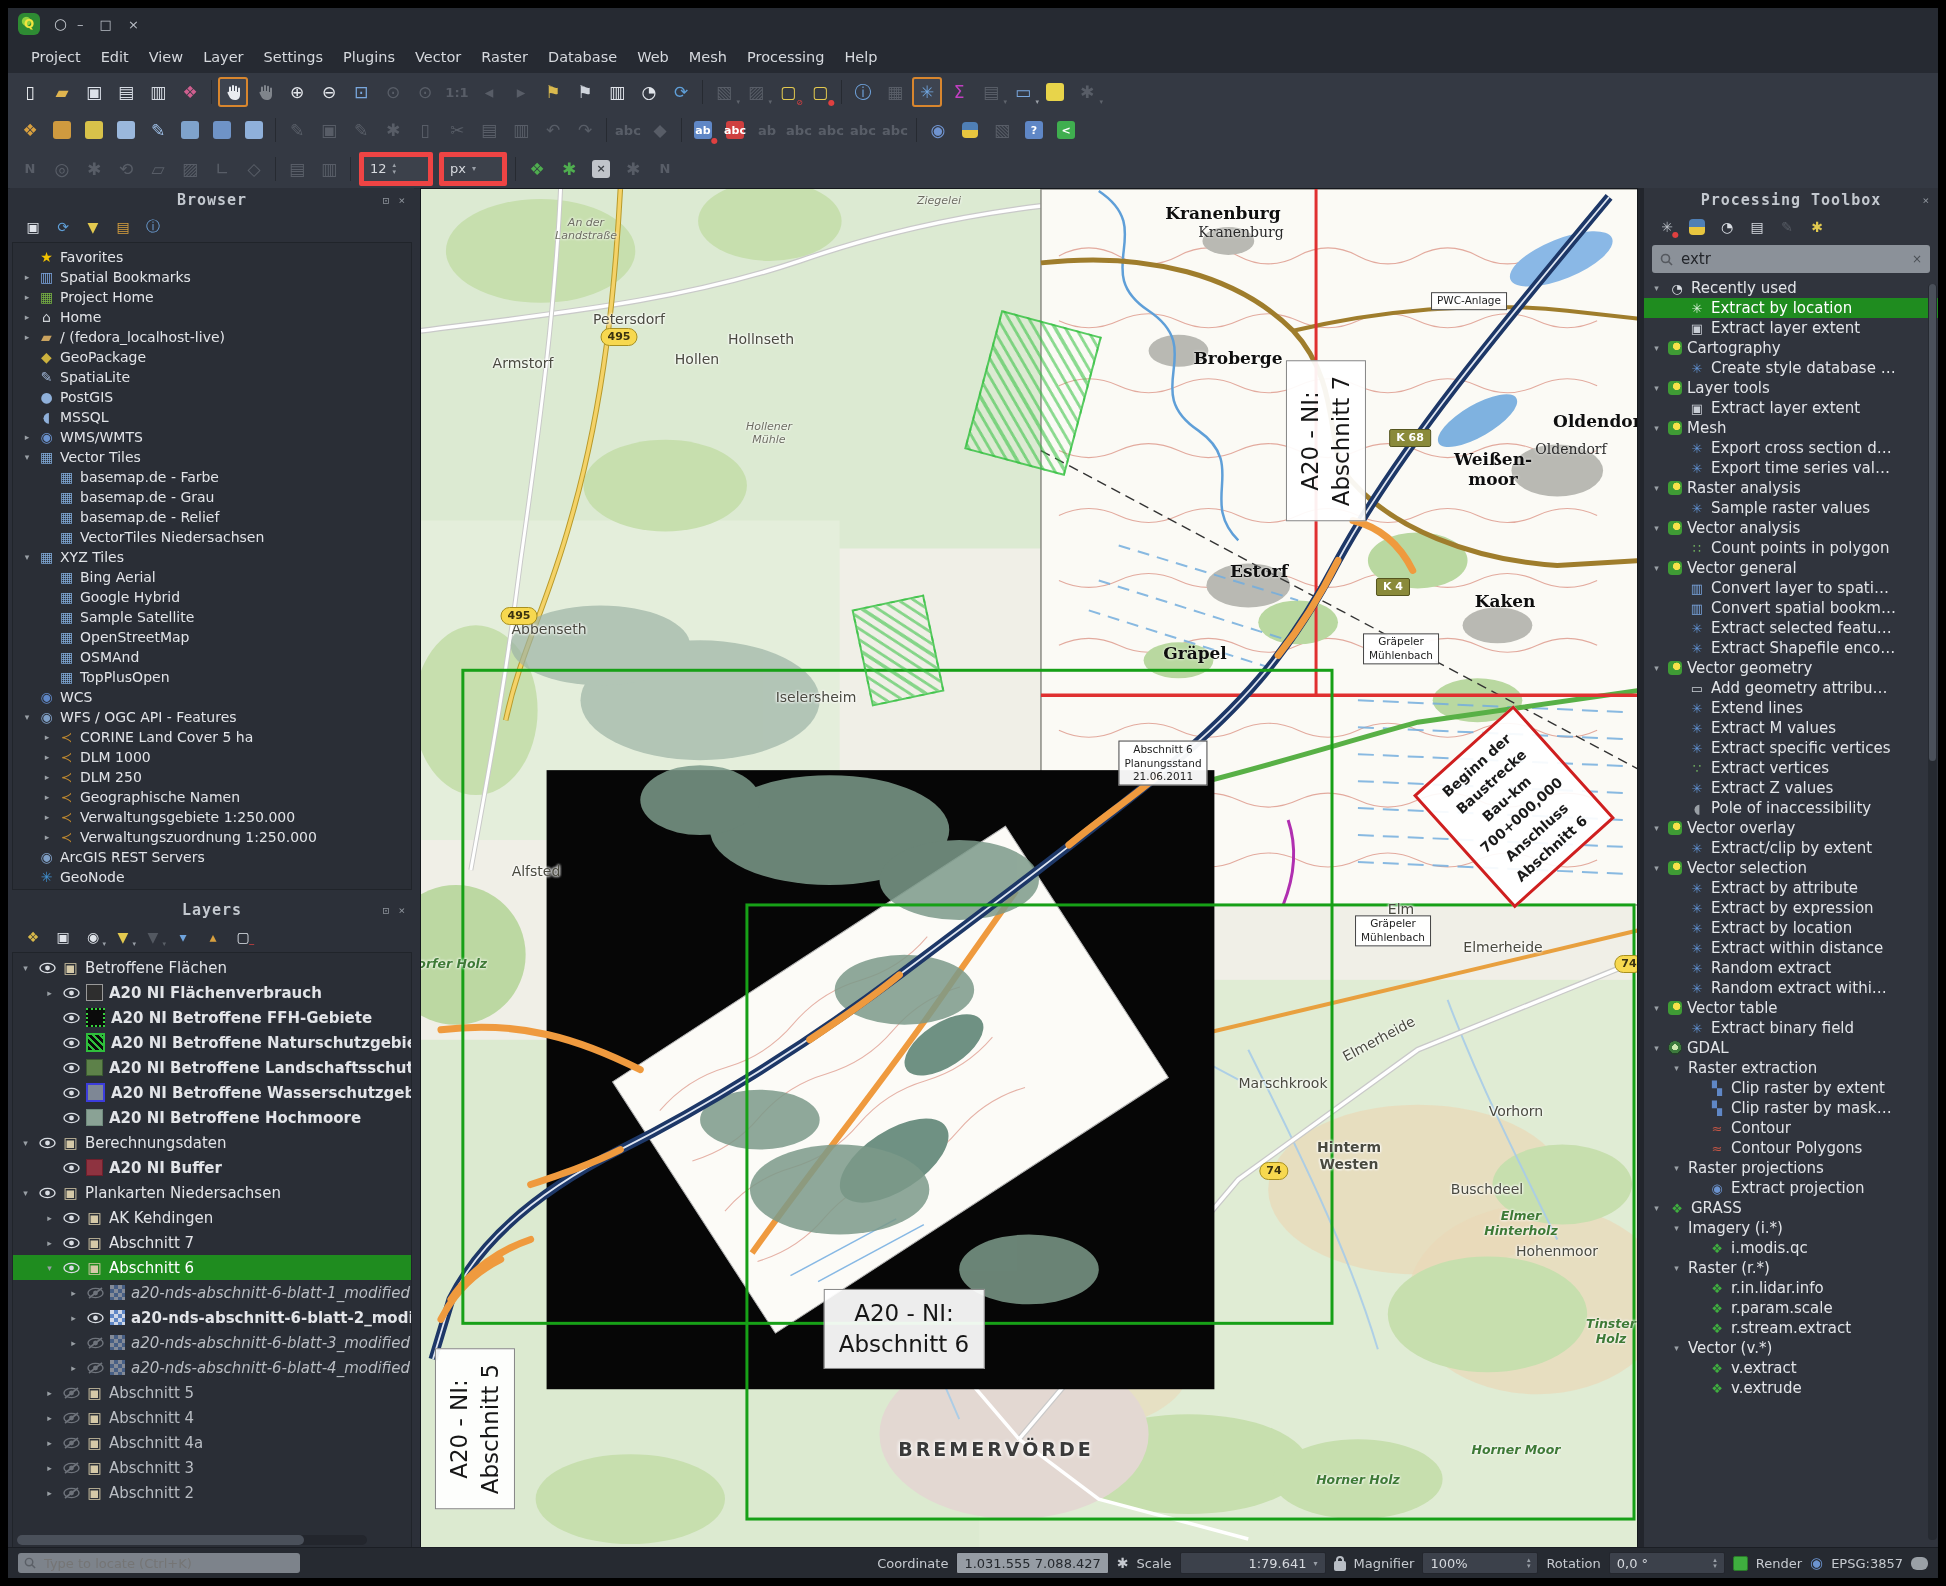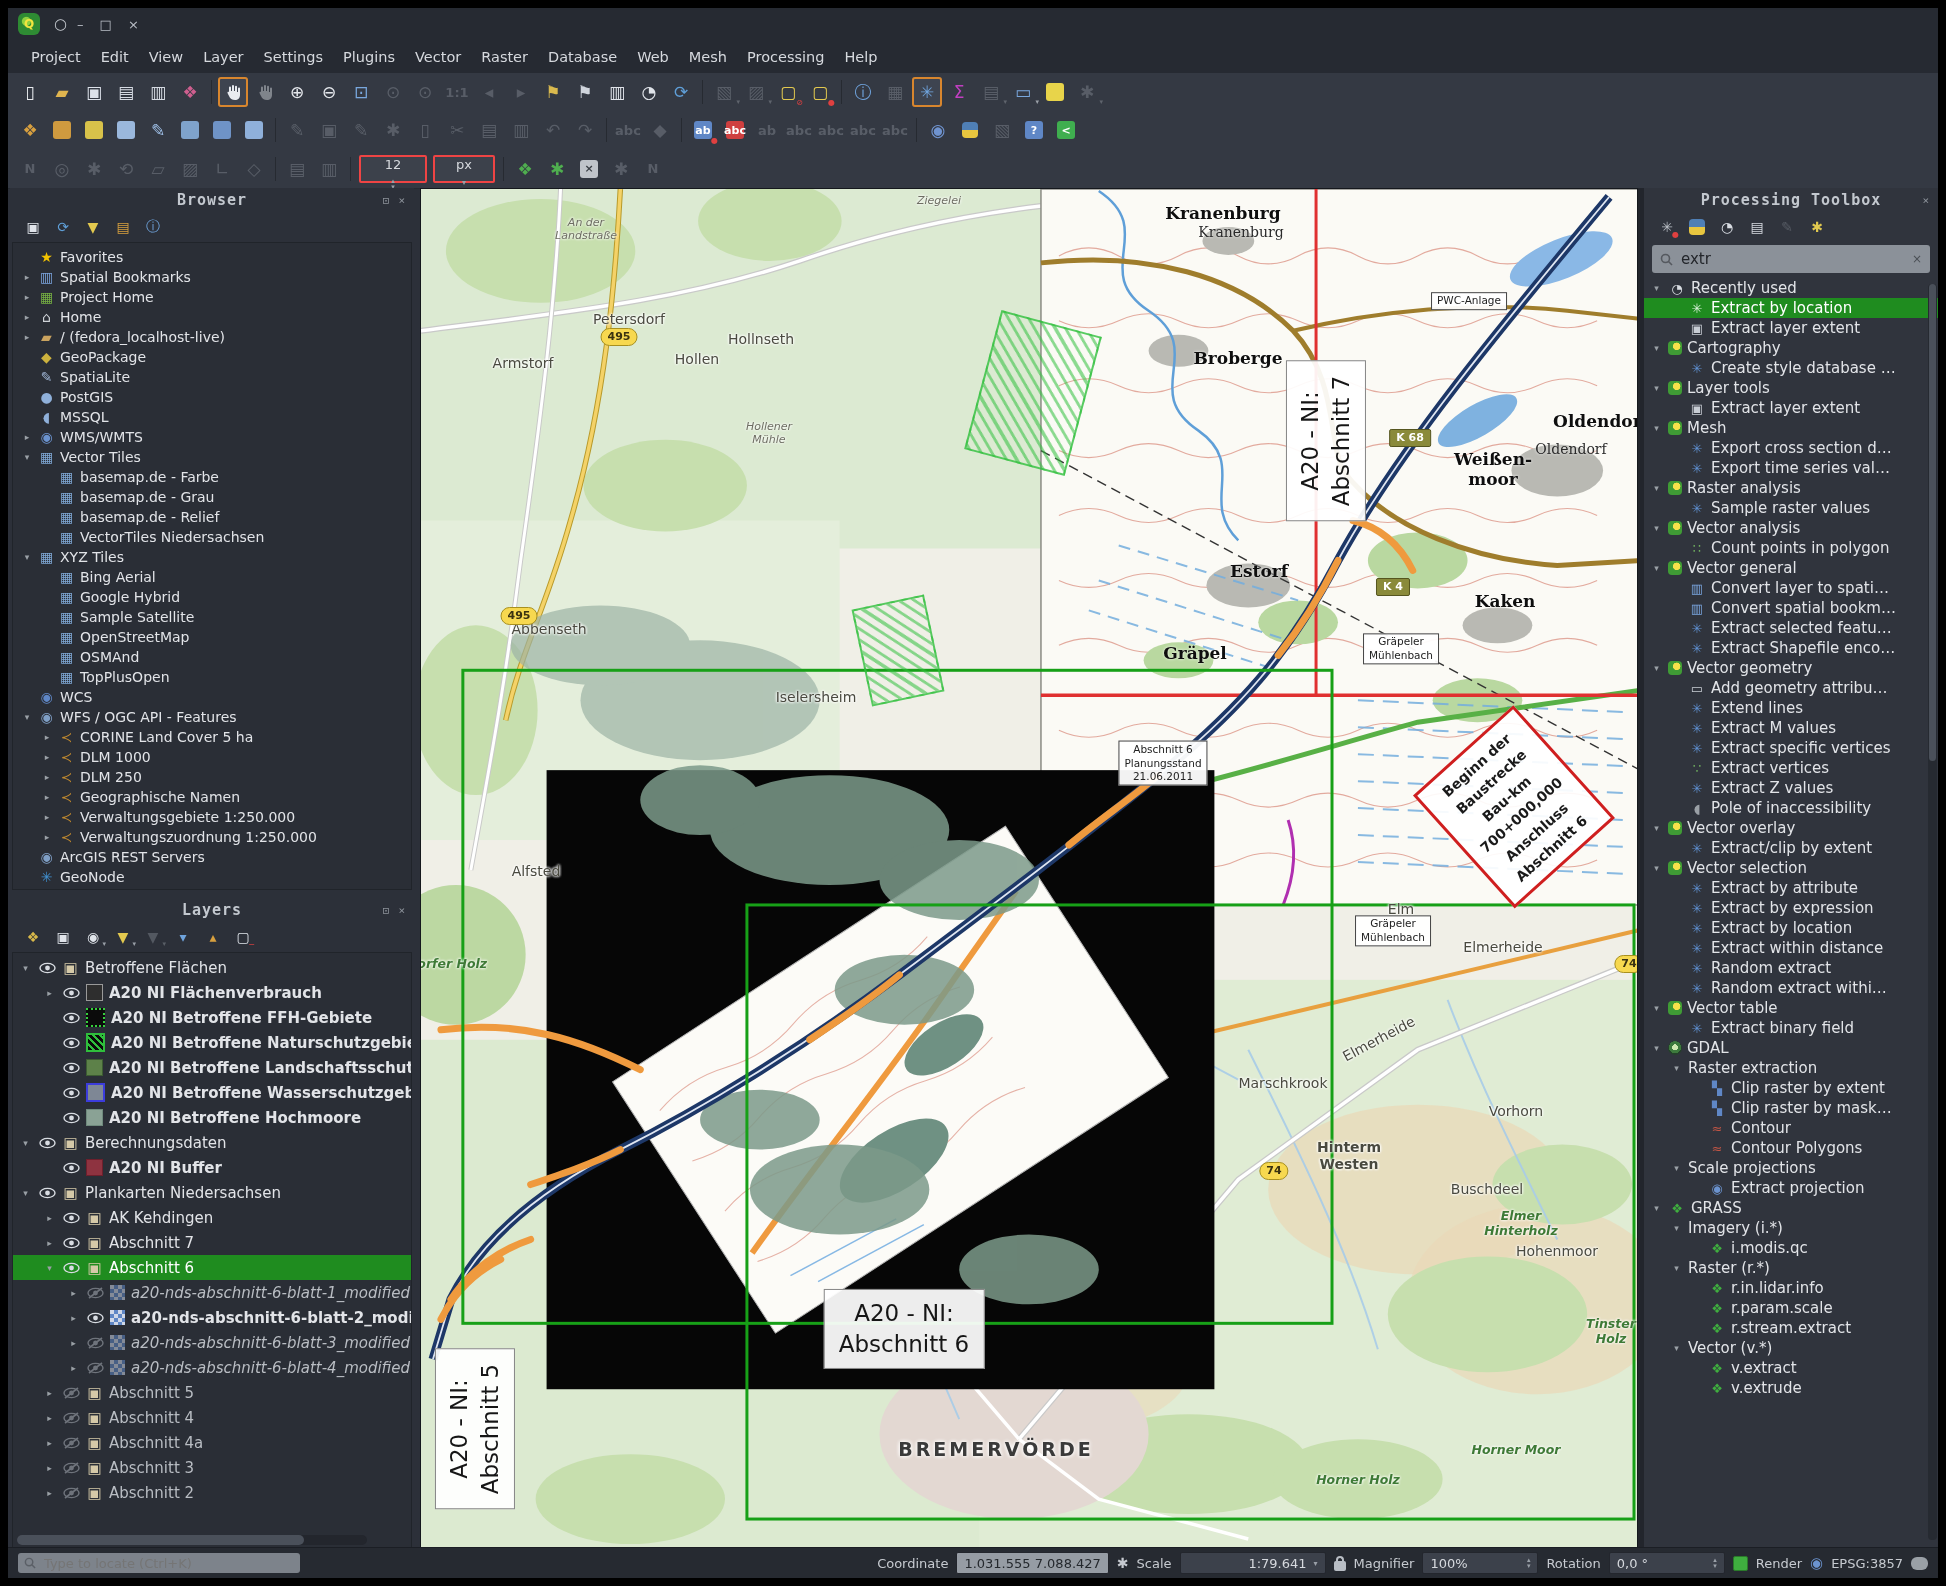--- a/index.html
+++ b/index.html
@@ -19,21 +19,21 @@
   .toolbar{position:absolute;left:0;right:0;height:38px;background:#343943;display:flex;align-items:center;padding:0 6px;border-bottom:1px solid #272b32;overflow:hidden;}
   #tbrow1{top:65px}#tbrow2{top:103px}#tbrow3{top:141px;height:39px}
   .tb-btn{width:30px;height:30px;margin:0 1px;border-radius:3px;display:flex;align-items:center;justify-content:center;position:relative;font-size:17px;flex:0 0 auto;}
   .tb-btn.txt{font-size:13px;font-weight:bold;}
   .tb-btn.active{outline:2px solid #d8862e;outline-offset:-2px;background:#3e4450;}
   .tb-btn.dis{opacity:.42;}
   .tb-fill{width:18px;height:18px;border-radius:3px;display:flex;align-items:center;justify-content:center;font-size:11px;font-weight:bold;}
   .tb-sep{width:1px;height:24px;background:#262a31;margin:0 5px;flex:0 0 auto;}
   .dropcaret{position:absolute;right:-1px;bottom:1px;font-size:7px;color:#9aa0a8;}
   .badge{position:absolute;right:0;bottom:0;font-size:8px;color:#e04040;}
-  .tb-combo,.tb-select{height:24px;background:#3c414b;border:2px solid #ef4444;border-radius:2px;color:#d6d9de;font-size:13px;display:flex;align-items:center;padding:0 6px;gap:6px;margin:16px 3px;flex-direction:column;}
+  .tb-combo,.tb-select{height:24px;background:#3c414b;border:5px solid #ef4444;border-radius:2px;color:#d6d9de;font-size:13px;display:flex;align-items:center;padding:0 6px;gap:6px;margin:16px 3px;}
   .spin{display:flex;flex-direction:column;font-size:7px;line-height:.9;color:#9aa0a8;}
   .pyicon{width:16px;height:16px;border-radius:4px;background:linear-gradient(180deg,#4f7fb5 50%,#e8c63f 50%);}
   
   .dock-left{position:absolute;left:2px;top:180px;width:404px;bottom:30px;background:#2c3039;display:flex;flex-direction:column;}
   .dock-right{position:absolute;right:0;top:180px;width:294px;bottom:30px;background:#30343d;border-left:6px solid #22252c;}
   .panel-title{height:24px;display:flex;align-items:center;justify-content:center;position:relative;font-family:"DejaVu Sans Mono",monospace;font-weight:bold;font-size:15px;letter-spacing:1px;color:#c3c8cf;}
   .panel-title .pbtns{position:absolute;right:8px;display:flex;gap:8px;font-size:11px;color:#8d939b;font-weight:normal;}
   .panel-toolbar{height:30px;display:flex;align-items:center;gap:4px;padding:0 10px;}
   .panel-toolbar .tb-btn{width:24px;height:24px;font-size:14px;}
   .treebox{flex:1;background:#2a2e36;border:1px solid #20242a;margin:0 2px;overflow:hidden;position:relative;}
@@ -1187,21 +1187,21 @@
           <span class="gi" style="color: rgb(192, 85, 69);">≈</span>
           <span>Contour</span>
         </div>
         <div class="xrow" style="padding-left: 46px;">
           <span class="arr"></span>
           <span class="gi" style="color: rgb(192, 85, 69);">≈</span>
           <span>Contour Polygons</span>
         </div>
         <div class="xrow" style="padding-left: 26px;">
           <span class="arr">▾</span>
-          <span>Scale projections</span>
+          <span>Raster projections</span>
         </div>
         <div class="xrow" style="padding-left: 46px;">
           <span class="arr"></span>
           <span class="gi" style="color: rgb(107, 147, 207);">◉</span>
           <span>Extract projection</span>
         </div>
         <div class="xrow" style="padding-left: 6px;">
           <span class="arr">▾</span>
           <span class="gi" style="color: rgb(63, 174, 63);">❖</span>
           <span>GRASS</span>

